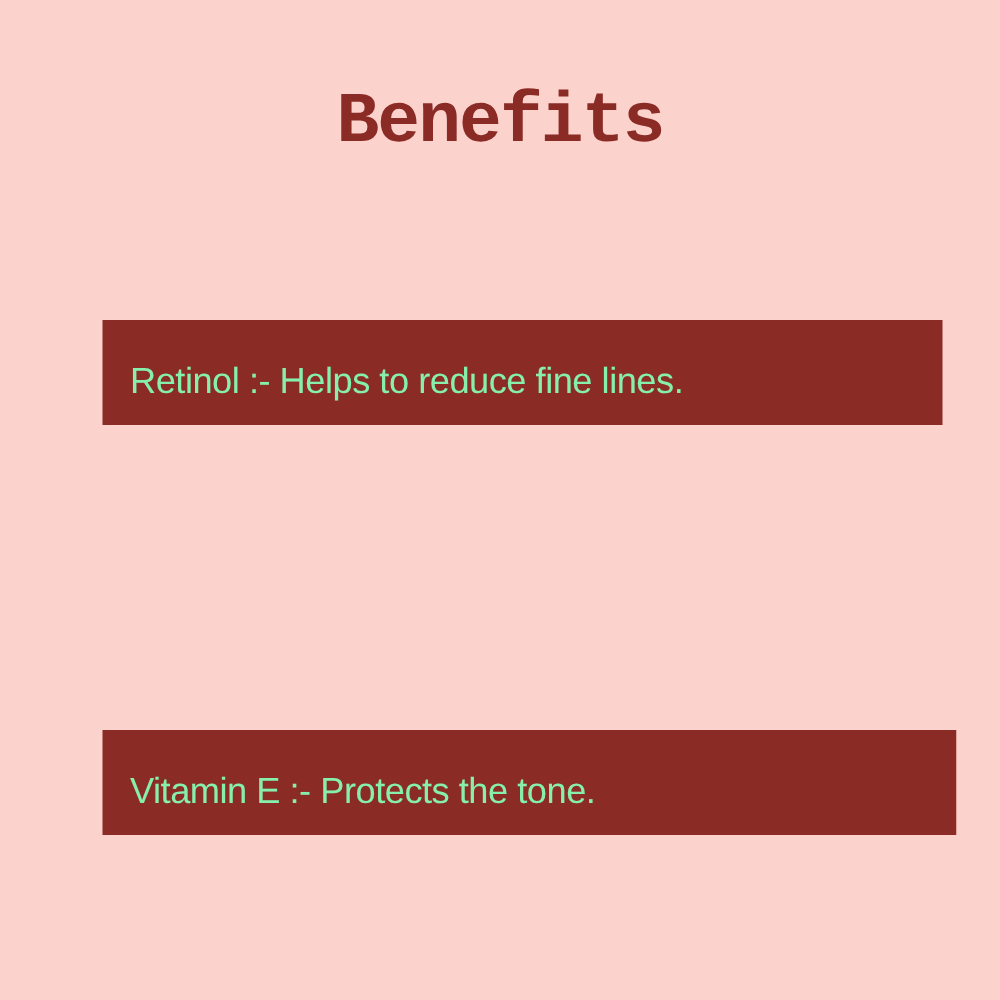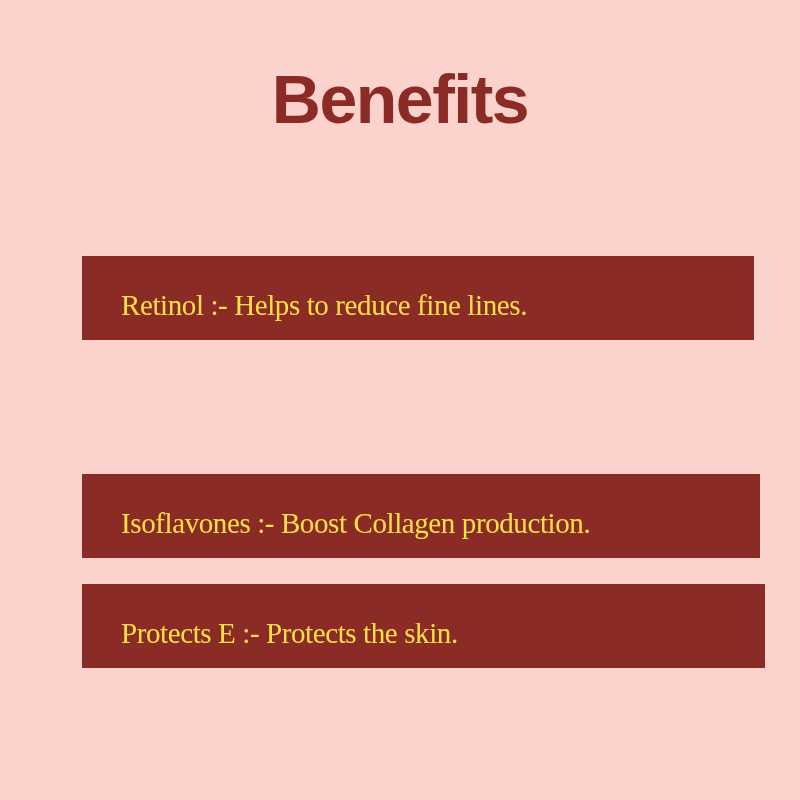--- a/index.html
+++ b/index.html
@@ -20,23 +20,23 @@
     background: #fcd2cc;
     overflow: hidden;
   }
   #poster-title {
     position: absolute;
     left: 0;
     top: 56px;
     width: 800px;
     text-align: center;
     color: #8b2b26;
-    font-family: Liberation Sans, sans-serif;
+    font-family: Liberation Mono, monospace;
     font-weight: bold;
-    font-size: 68px;
+    font-size: 57px;
     line-height: 86px;
     letter-spacing: -1.5px;
     white-space: nowrap;
   }
   #benefit-list {
     position: absolute;
     left: 0;
     top: 0;
     width: 800px;
     height: 800px;
@@ -49,23 +49,23 @@
     box-sizing: border-box;
     display: flex;
     align-items: flex-end;
   }
   .benefit-bar.b0 { top: 256px; width: 672px; }
   .benefit-bar.b1 { top: 366px; width: 676px; }
   .benefit-bar.b2 { top: 474px; width: 678px; }
   .benefit-bar.b3 { top: 584px; width: 683px; }
   .benefit-text {
     display: block;
-    padding: 0 0 19px 39px;
-    color: #fde047;
-    font-family: Liberation Serif, serif;
+    padding: 0 0 19px 22px;
+    color: #86efac;
+    font-family: Liberation Sans, sans-serif;
     font-size: 29px;
     line-height: 32px;
     font-weight: normal;
     white-space: nowrap;
     letter-spacing: -0.4px;
   }
 </style>
 </head>
 <body>
 
@@ -73,22 +73,19 @@
 
   <div id="poster-title">Benefits</div>
 
   <div id="benefit-list">
 
     <div class="benefit-bar b0">
       <span class="benefit-text">Retinol :- Helps to reduce fine lines.</span>
     </div>
 
 
-    <div class="benefit-bar b2">
-      <span class="benefit-text">Isoflavones :- Boost Collagen production.</span>
-    </div>
 
     <div class="benefit-bar b3">
-      <span class="benefit-text">Protects E :- Protects the skin.</span>
+      <span class="benefit-text">Vitamin E :- Protects the tone.</span>
     </div>
 
   </div>
 </div>
 
 </body></html>

